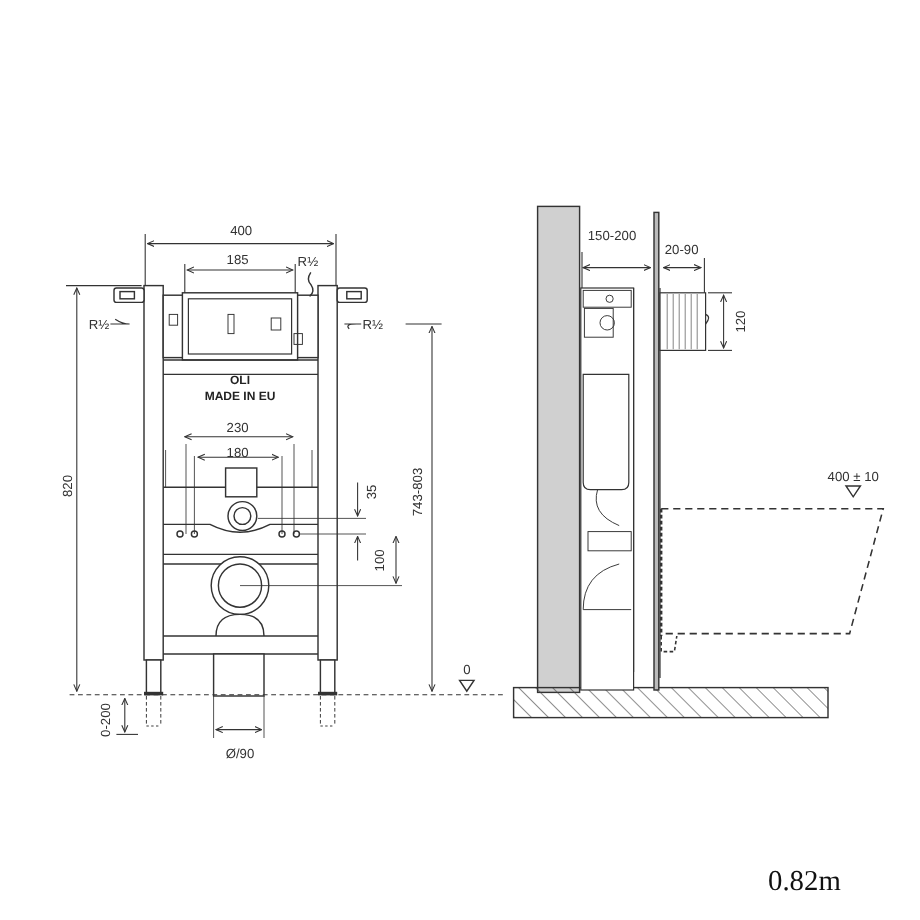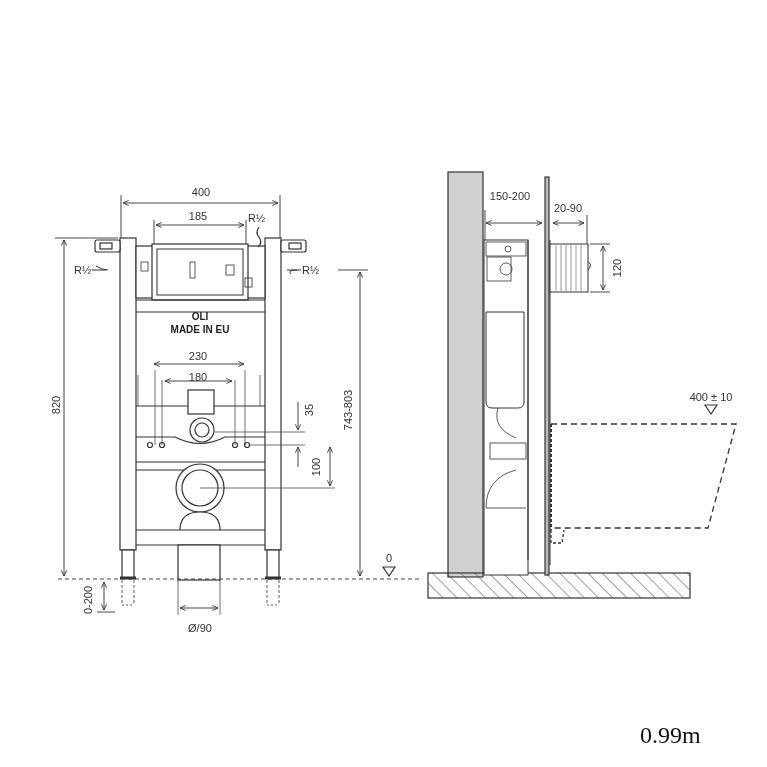--- a/index.html
+++ b/index.html
@@ -179,13 +179,13 @@
     <line x1="603" y1="246" x2="603" y2="290" marker-start="url(#arr)" marker-end="url(#arr)"></line>
     <path d="M705,405 L717,405 L711,414 Z" stroke-width="1.2"></path>
   </g>
 
   <text x="510" y="200" text-anchor="middle" class="dim">150-200</text>
   <text x="568" y="212" text-anchor="middle" class="dim">20-90</text>
   <text transform="translate(621,268) rotate(-90)" text-anchor="middle" class="dim">120</text>
   <text x="711" y="401" text-anchor="middle" class="dim">400 ± 10</text>
 </svg>
 
-<div class="scale">0.99m</div>
+<div class="scale">0.82m</div>
 
 </body></html>

